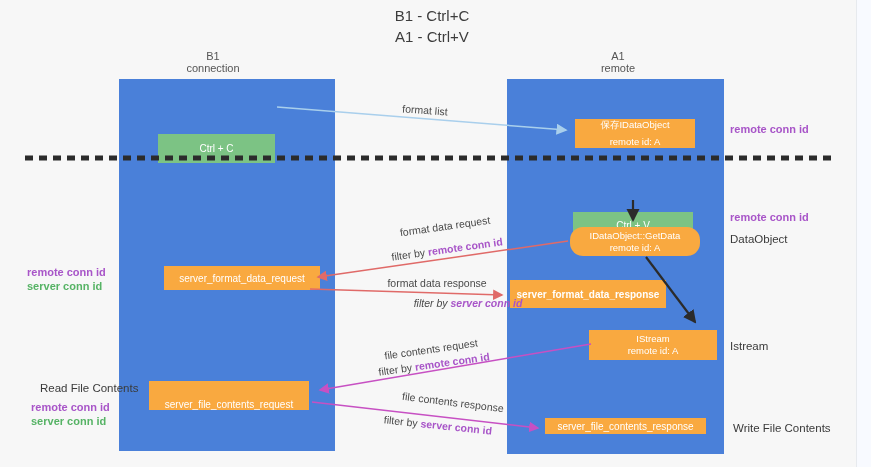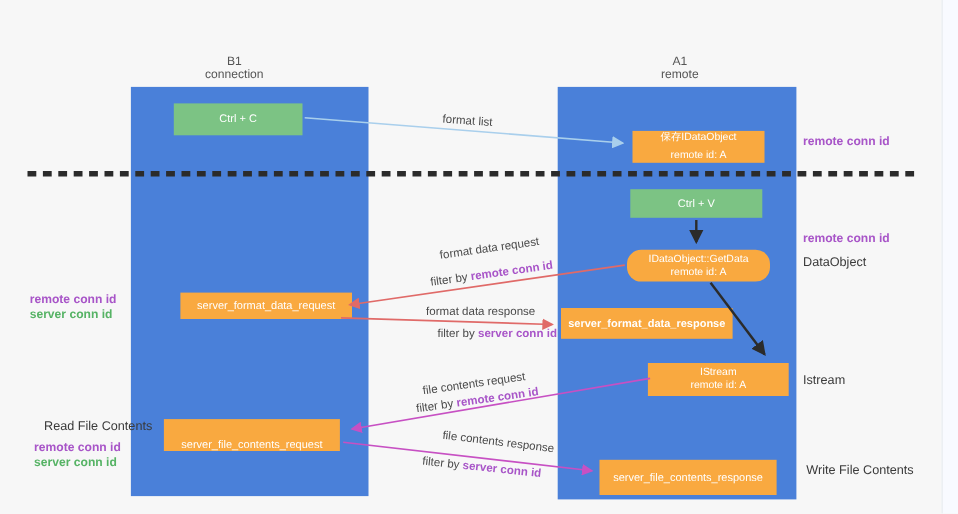--- a/index.html
+++ b/index.html
@@ -15,21 +15,21 @@
   }
   .right-strip{position:absolute;left:856px;top:0;width:15px;height:467px;
     background:#f8faff;border-left:1px solid #e7eaee;}
   .title{position:absolute;left:332px;top:5px;width:200px;text-align:center;
     font-size:15px;line-height:21px;color:var(--c-dark);}
   .lane-head{position:absolute;width:100px;text-align:center;font-size:11px;
     line-height:12px;color:#555;}
   .lane{position:absolute;background:var(--c-blue);}
   .node{position:absolute;display:flex;flex-direction:column;align-items:center;
     justify-content:center;color:#fff;text-align:center;}
-  .node.green{background:var(--c-green);font-size:10px;}
+  .node.green{background:var(--c-green);font-size:10px;margin-top:40px;}
   .node.orange{background:var(--c-orange);}
   .node.one{font-size:10px;}
   .node.two{font-size:9.5px;line-height:12px;}
   .side-label{position:absolute;font-size:11.5px;color:#3a3a3a;white-space:nowrap;}
   .conn-ids{position:absolute;font-size:11px;font-weight:bold;line-height:13.5px;
     white-space:nowrap;}
   .purple{color:var(--c-purple);}
   .greentx{color:var(--c-greentext);}
   .flabel{position:absolute;font-size:10.5px;color:#4a4a4a;white-space:nowrap;
     transform-origin:center;}
@@ -43,20 +43,24 @@
   .s-mag{stroke:var(--c-magenta);} .f-mag{fill:var(--c-magenta);}
   .s-blk{stroke:#2b2b2b;} .f-blk{fill:#2b2b2b;}
 </style>
 </head>
 <body>
 
 <div class="canvas">
 
   <div class="right-strip"></div>
 
+  <div class="title">
+    <div>B1 - Ctrl+C</div>
+    <div>A1 - Ctrl+V</div>
+  </div>
 
   <div class="lane-head" style="left:163px;top:50px;">
     <div>B1</div>
     <div>connection</div>
   </div>
   <div class="lane-head" style="left:568px;top:50px;">
     <div>A1</div>
     <div>remote</div>
   </div>
 
@@ -91,21 +95,21 @@
 
   <div class="node orange two" style="left:589px;top:330px;width:128px;height:30px;">
     <span>IStream</span>
     <span>remote id: A</span>
   </div>
 
   <div class="node orange one" style="left:149px;top:381px;width:160px;height:29px;justify-content:flex-end;">
     <span>server_file_contents_request</span>
   </div>
 
-  <div class="node orange one" style="left:545px;top:418px;width:161px;height:32px;">
+  <div class="node orange one" style="left:545px;top:418px;width:161px;height:16px;">
     <span>server_file_contents_response</span>
   </div>
 
   <svg class="overlay" width="871" height="467" viewBox="0 0 871 467">
     <defs>
       <marker id="m-lb" viewBox="0 0 10 10" refX="8.5" refY="5" markerWidth="7.5" markerHeight="7.5" orient="auto-start-reverse">
         <path d="M0,0 L10,5 L0,10 z" class="f-lb"></path>
       </marker>
       <marker id="m-red" viewBox="0 0 10 10" refX="8.5" refY="5" markerWidth="7" markerHeight="7" orient="auto-start-reverse">
         <path d="M0,0 L10,5 L0,10 z" class="f-red"></path>
@@ -133,21 +137,21 @@
   </svg>
 
   <div class="flabel" style="left:425px;top:110px;transform:translate(-50%,-50%) rotate(4deg);">format list</div>
 
   <div class="flabel" style="left:445px;top:226px;transform:translate(-50%,-50%) rotate(-8deg);">format data request</div>
   <div class="flabel" style="left:447px;top:249px;transform:translate(-50%,-50%) rotate(-8deg);">
     <span class="fb">filter by</span><b>remote conn id</b>
   </div>
 
   <div class="flabel" style="left:437px;top:283px;transform:translate(-50%,-50%);">format data response</div>
-  <div class="flabel" style="left:452px;top:303px;transform:translate(-50%,-50%);">
+  <div class="flabel" style="left:468px;top:303px;transform:translate(-50%,-50%);font-style:italic;">
     <span class="fb">filter by</span><b>server conn id</b>
   </div>
 
   <div class="flabel" style="left:431px;top:349px;transform:translate(-50%,-50%) rotate(-8deg);">file contents request</div>
   <div class="flabel" style="left:434px;top:364px;transform:translate(-50%,-50%) rotate(-8deg);">
     <span class="fb">filter by</span><b>remote conn id</b>
   </div>
 
   <div class="flabel" style="left:453px;top:402px;transform:translate(-50%,-50%) rotate(7deg);">file contents response</div>
   <div class="flabel" style="left:438px;top:425px;transform:translate(-50%,-50%) rotate(6deg);">

